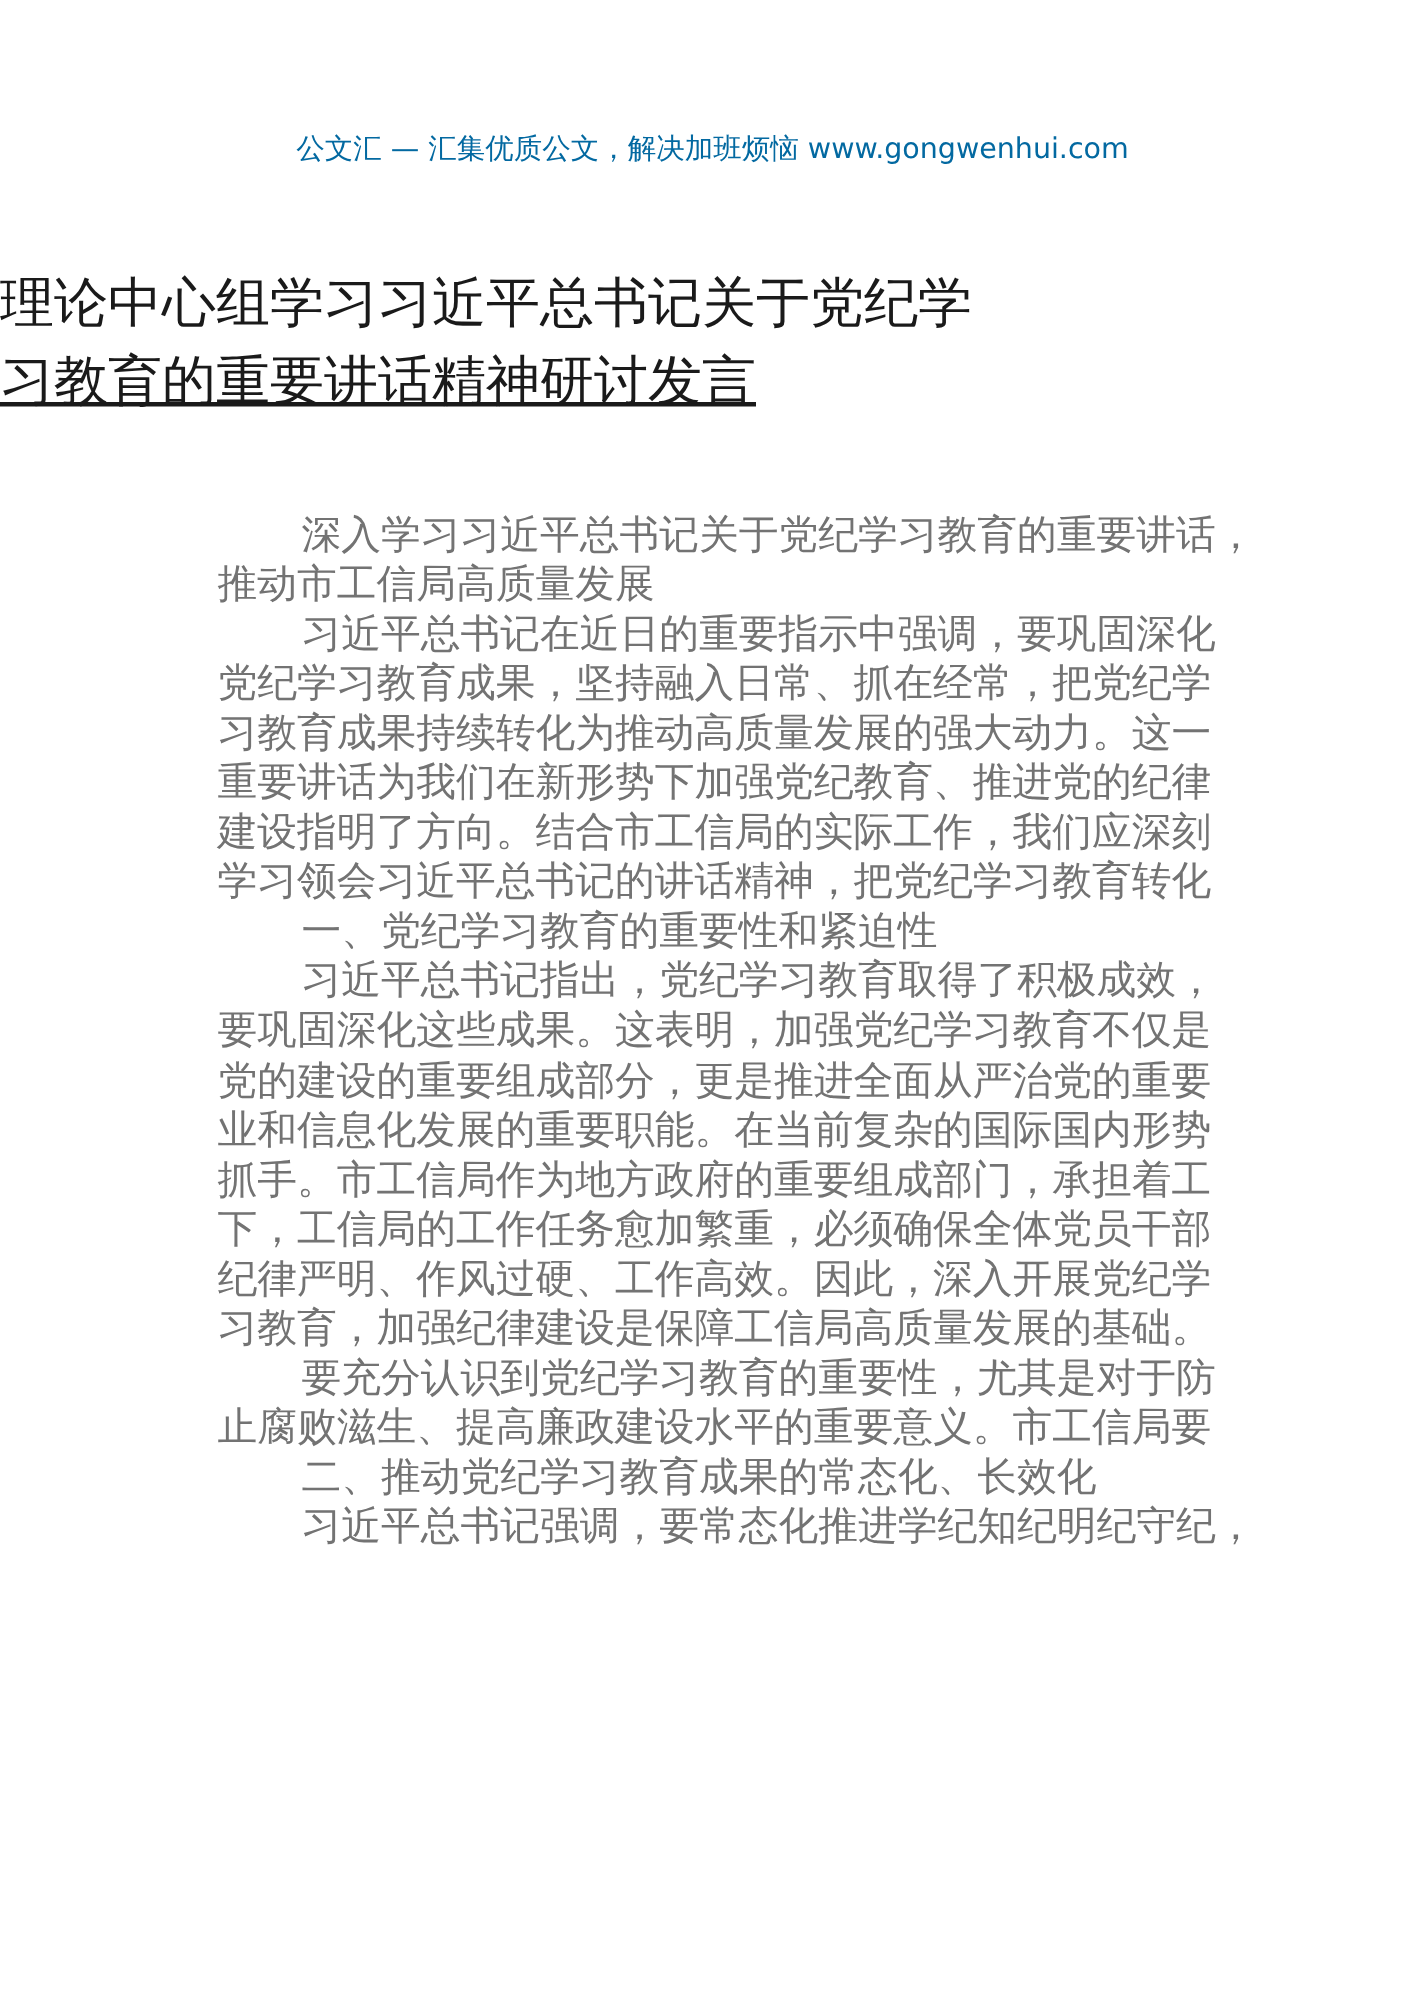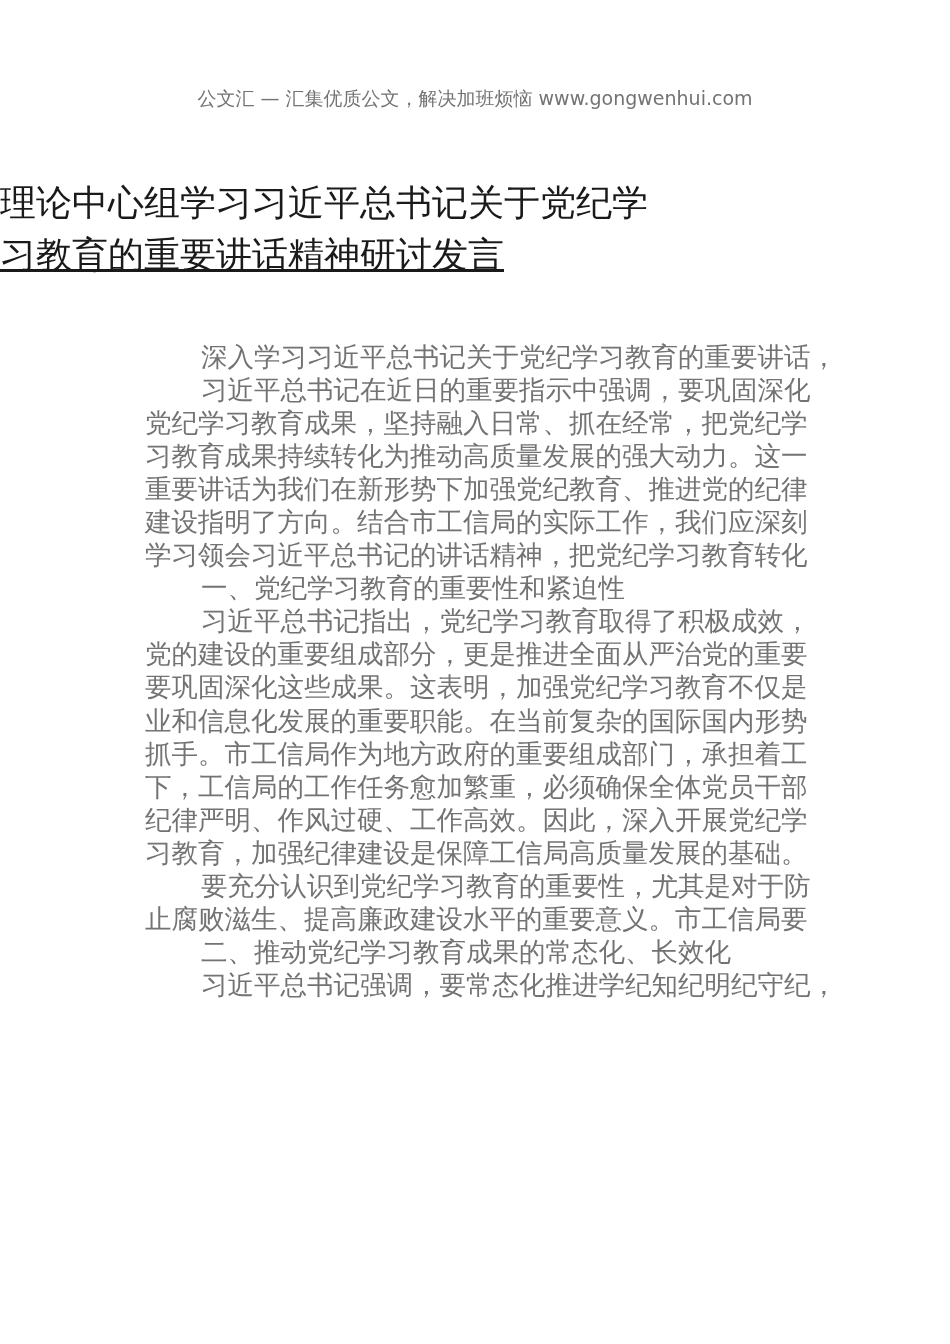--- a/index.html
+++ b/index.html
@@ -1,47 +1,48 @@
 <!DOCTYPE html>
 <html><head>
 <meta charset="utf-8">
 <style>
   html, body { margin: 0; padding: 0; background: #ffffff; }
   body { width: 950px; height: 1344px; position: relative; overflow: hidden;
          font-family: "DejaVu Sans", "Liberation Sans", sans-serif; color: #111; }
   .header-banner { position: absolute; top: 86px; left: 0; width: 950px; text-align: center;
-         font-size: 19px; color: #737373; letter-spacing: 0px; }
+         font-size: 19px; color: #0369a1; letter-spacing: 0px; }
   .title { position: absolute; left: 0; width: 950px; text-align: left;
          font-size: 36px; color: #1a1a1a; line-height: 46px; }
   .title.l1 { top: 180px; }
   .title.l2 { top: 232px; text-decoration: underline; }
   .body { position: absolute; left: 145px; top: 340px; width: 695px; }
   .line { font-size: 26.5px; line-height: 33.05px; height: 33.05px; white-space: nowrap; color: #737373; }
   .indent { padding-left: 56px; }
 </style>
 </head>
 <body>
 
 <div class="header-banner">公文汇 — 汇集优质公文，解决加班烦恼 www.gongwenhui.com</div>
 
 <div class="title l1">理论中心组学习习近平总书记关于党纪学</div>
 <div class="title l2">习教育的重要讲话精神研讨发言</div>
 
 <div class="body" id="doc-body">
     <div class="line indent">深入学习习近平总书记关于党纪学习教育的重要讲话，</div>
+    <div class="line">推动市工信局高质量发展</div>
     <div class="line indent">习近平总书记在近日的重要指示中强调，要巩固深化</div>
     <div class="line">党纪学习教育成果，坚持融入日常、抓在经常，把党纪学</div>
     <div class="line">习教育成果持续转化为推动高质量发展的强大动力。这一</div>
     <div class="line">重要讲话为我们在新形势下加强党纪教育、推进党的纪律</div>
     <div class="line">建设指明了方向。结合市工信局的实际工作，我们应深刻</div>
     <div class="line">学习领会习近平总书记的讲话精神，把党纪学习教育转化</div>
     <div class="line indent">一、党纪学习教育的重要性和紧迫性</div>
     <div class="line indent">习近平总书记指出，党纪学习教育取得了积极成效，</div>
+    <div class="line">要巩固深化这些成果。这表明，加强党纪学习教育不仅是</div>
     <div class="line">党的建设的重要组成部分，更是推进全面从严治党的重要</div>
-    <div class="line">要巩固深化这些成果。这表明，加强党纪学习教育不仅是</div>
     <div class="line">业和信息化发展的重要职能。在当前复杂的国际国内形势</div>
     <div class="line">抓手。市工信局作为地方政府的重要组成部门，承担着工</div>
     <div class="line">下，工信局的工作任务愈加繁重，必须确保全体党员干部</div>
     <div class="line">纪律严明、作风过硬、工作高效。因此，深入开展党纪学</div>
     <div class="line">习教育，加强纪律建设是保障工信局高质量发展的基础。</div>
     <div class="line indent">要充分认识到党纪学习教育的重要性，尤其是对于防</div>
     <div class="line">止腐败滋生、提高廉政建设水平的重要意义。市工信局要</div>
     <div class="line indent">二、推动党纪学习教育成果的常态化、长效化</div>
     <div class="line indent">习近平总书记强调，要常态化推进学纪知纪明纪守纪，</div>
   </div>

